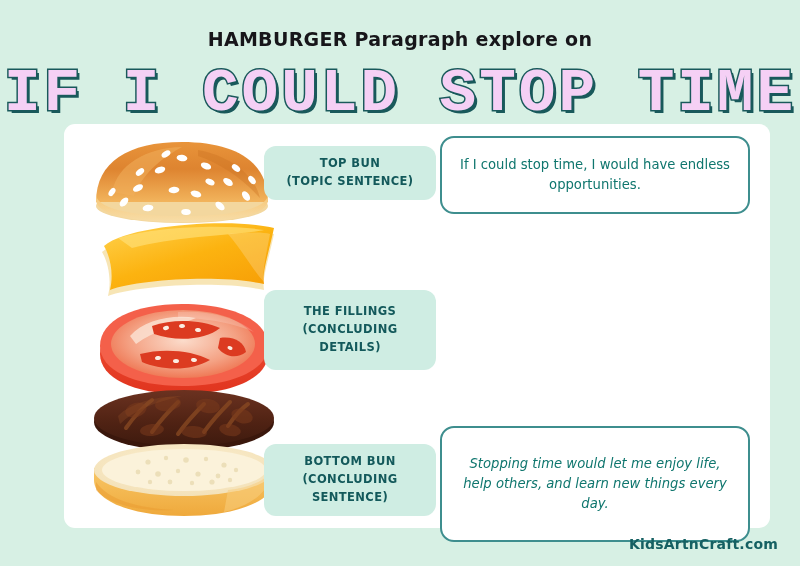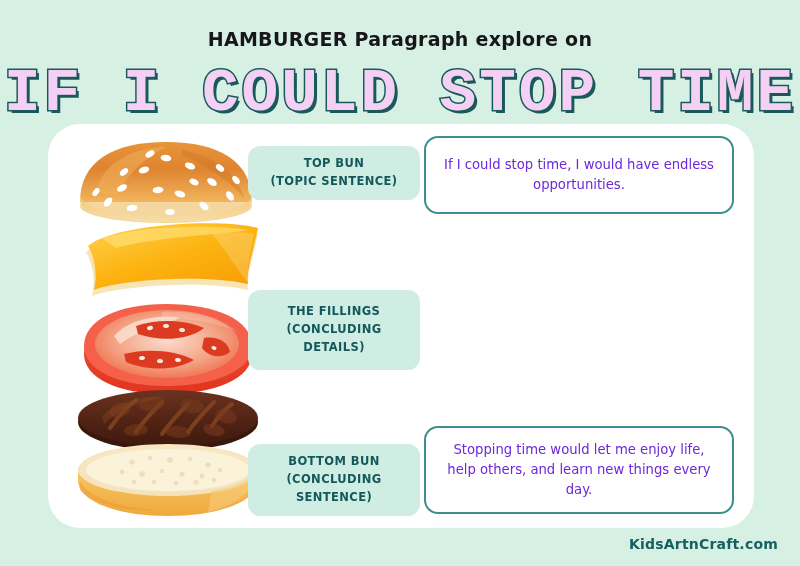--- a/index.html
+++ b/index.html
@@ -41,26 +41,26 @@
     color: #F5D0F5;
     -webkit-text-stroke: 3px #19595B;
     paint-order: stroke fill;
     text-shadow: 3px 3px 0 #19595B;
     line-height: 1.05;
   }
 
   
   .card {
     position: absolute;
-    left: 48px;
+    left: 64px;
     top: 124px;
     width: 706px;
     height: 404px;
     background: #FFFFFF;
-    border-radius: 32px;
+    border-radius: 11px;
   }
 
   
   .burger-col {
     position: absolute;
     left: 14px;
     top: 6px;
     width: 220px;
     height: 392px;
   }
@@ -93,32 +93,32 @@
 
   
   .tbox {
     position: absolute;
     left: 0;
     width: 310px;
     box-sizing: border-box;
     background: #FFFFFF;
     border: 2px solid #3E8E8E;
     border-radius: 14px;
-    color: #6d28d9;
+    color: #0f766e;
     font-family: "DejaVu Sans", sans-serif;
     font-size: 13.2px;
     line-height: 1.52;
     text-align: center;
     display: flex;
     align-items: center;
     padding: 8px 12px;
   }
   .tbox-1 { top: 12px;  height: 78px; }
   .tbox-2 { top: 102px; height: 190px; }
-  .tbox-3 { top: 302px; height: 88px; }
+  .tbox-3 { top: 302px; height: 116px; font-style: italic; }
 
   
   .watermark {
     position: absolute;
     right: 22px;
     bottom: 14px;
     font-family: "DejaVu Sans", sans-serif;
     font-size: 14px;
     font-weight: 700;
     color: #156062;

